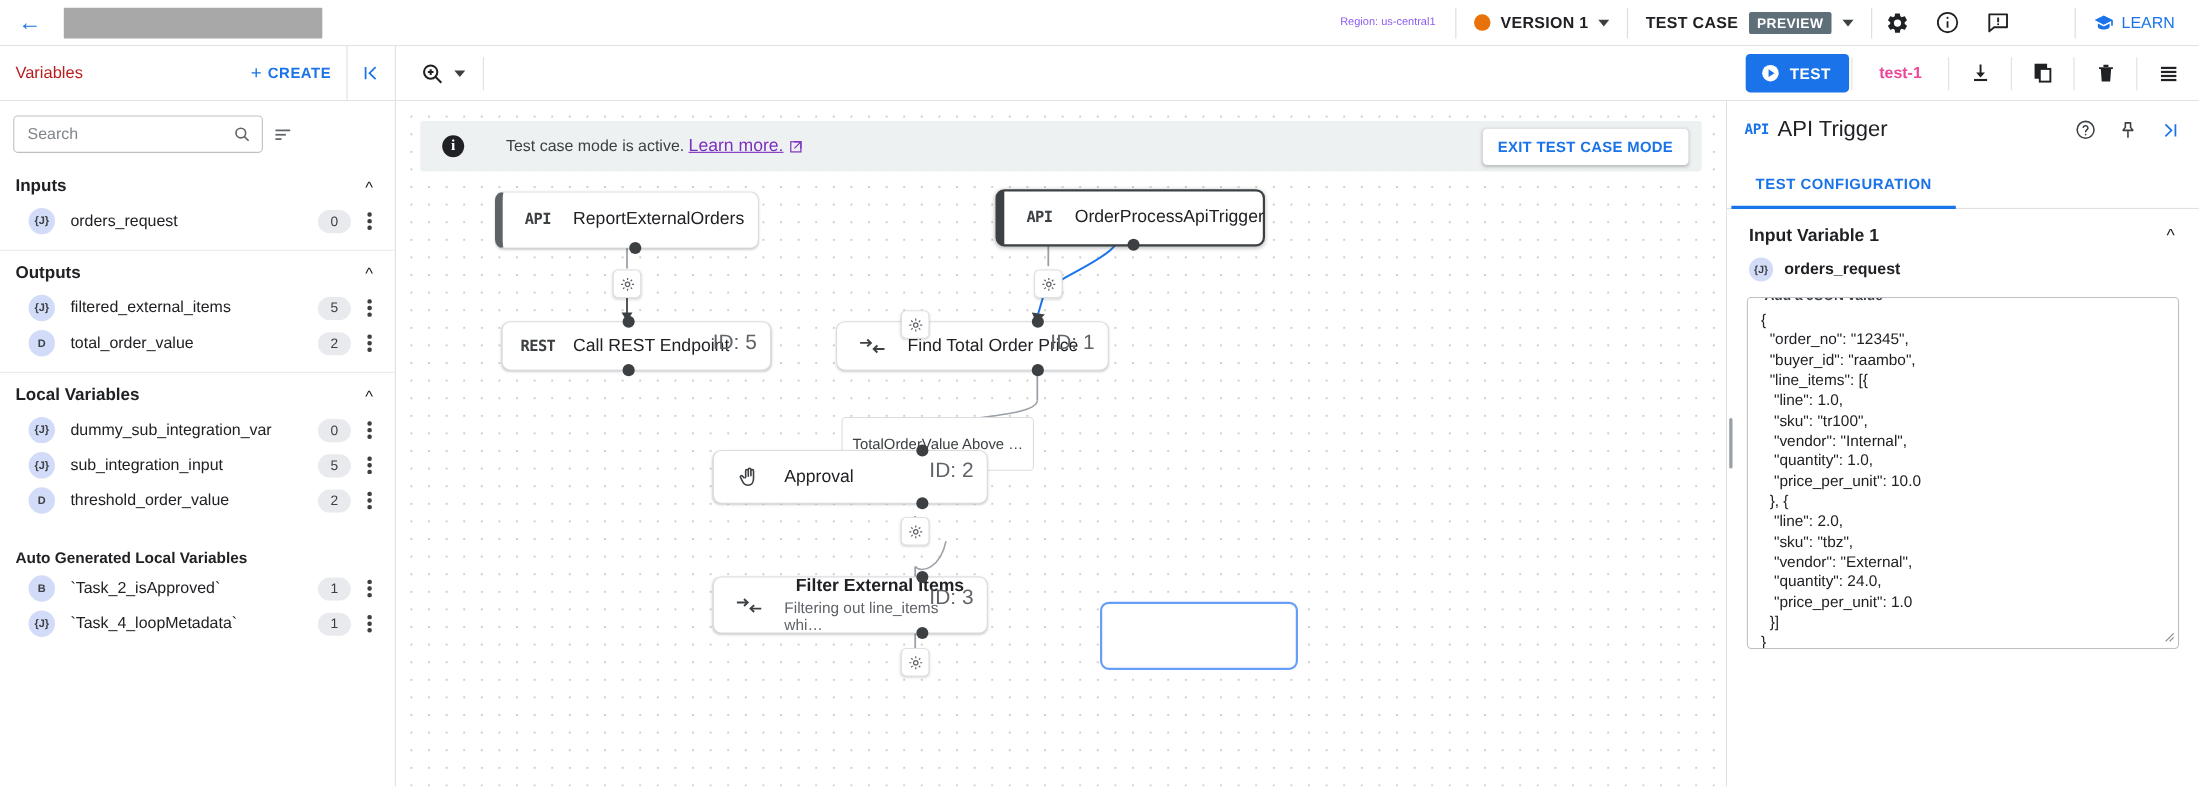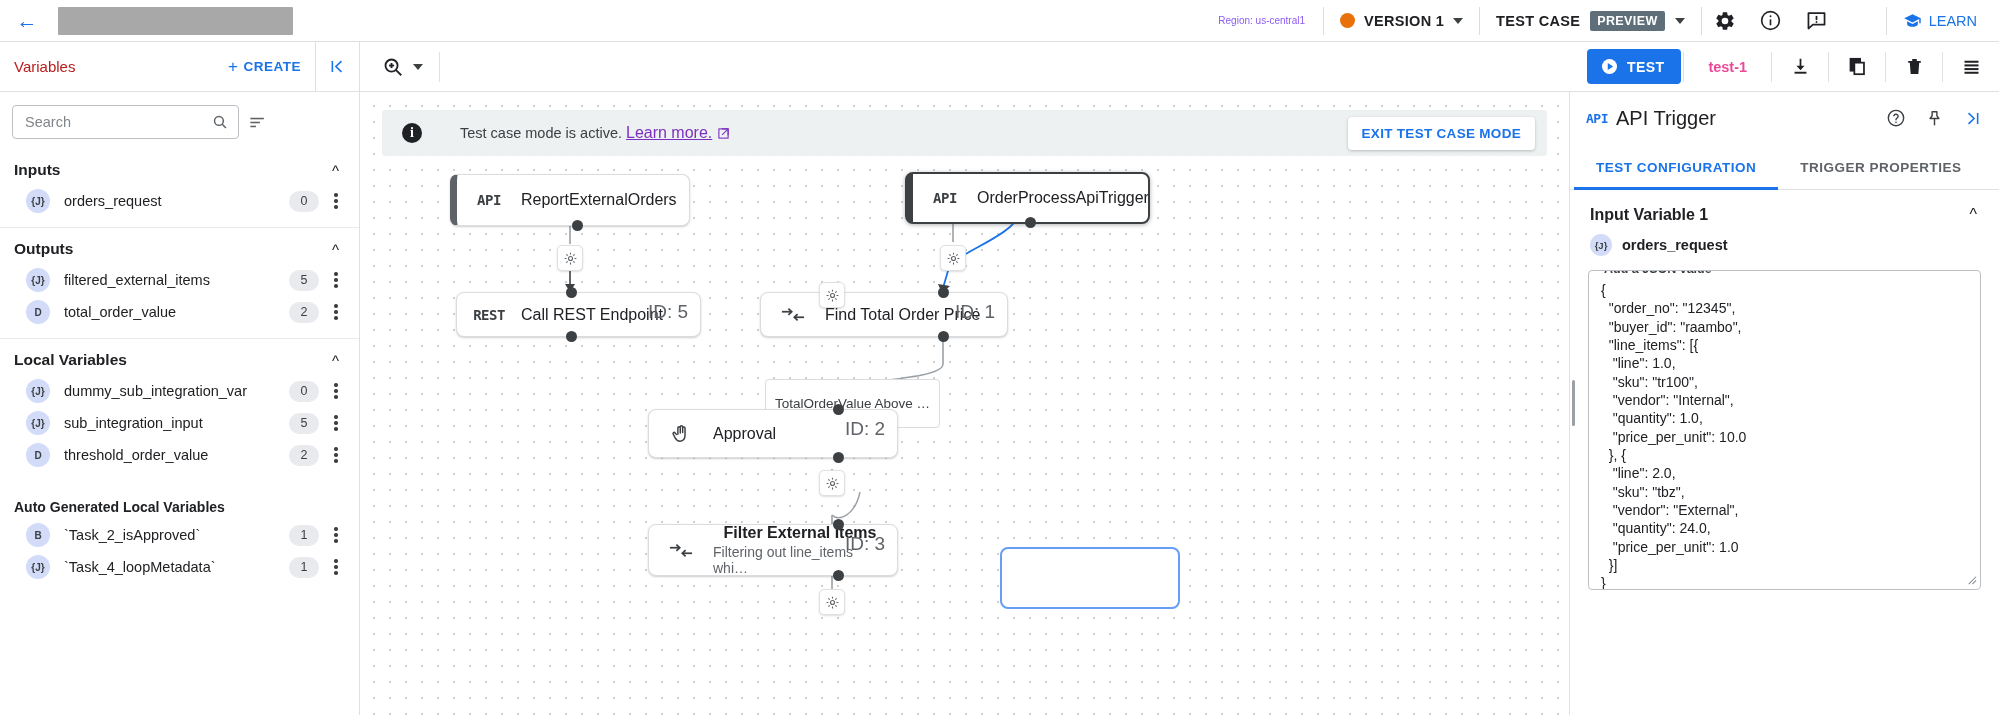--- a/index.html
+++ b/index.html
@@ -656,21 +656,20 @@
         </span>
         <span class="rp-icon blue">
           <svg width="19" height="19" viewBox="0 0 24 24" fill="none" stroke="#1a73e8" stroke-width="2">
               <polyline points="7,5.2 14,12 7,18.8"></polyline>
               <line x1="18.5" y1="5" x2="18.5" y2="19"></line>
             </svg>
         </span>
       </div>
       <div class="rp-tabs">
         <div class="rp-tab active">TEST CONFIGURATION</div>
-        <div class="rp-tab">TRIGGER PROPERTIES</div>
       </div>
       <div class="rp-content">
         <div class="iv-head">
           <span class="iv-title">Input Variable 1</span>
           <span class="iv-chev">^</span>
         </div>
         <div class="iv-var">
           <span class="var-badge-type">{J}</span>
           <span class="iv-varname">orders_request</span>
         </div>

